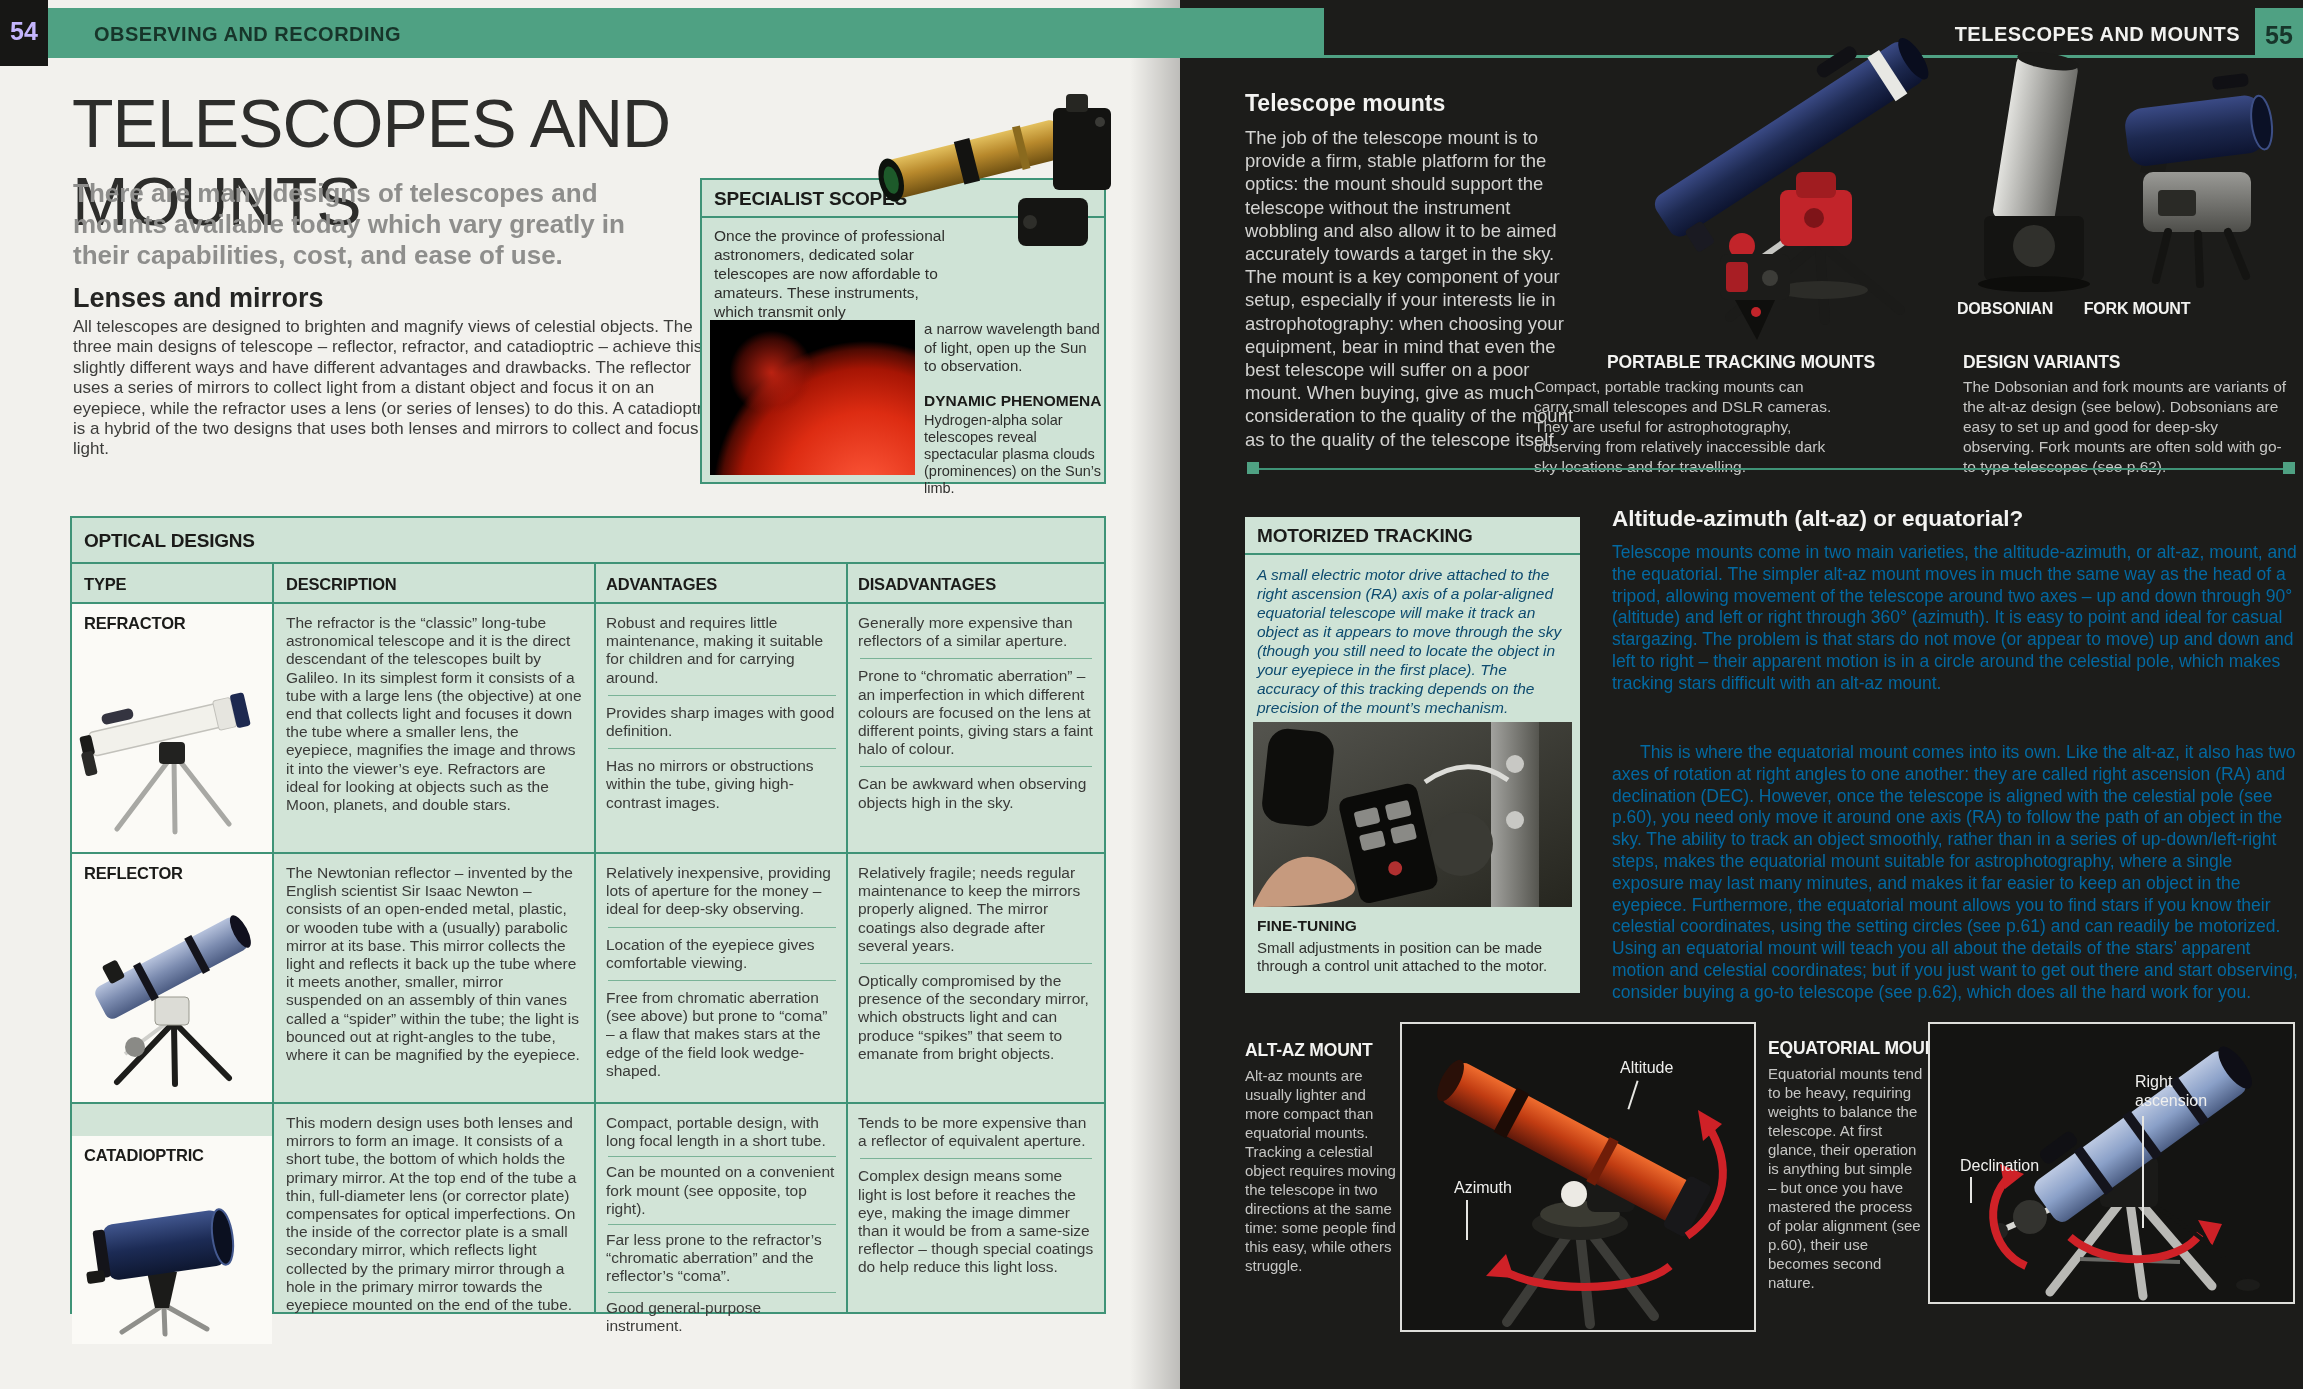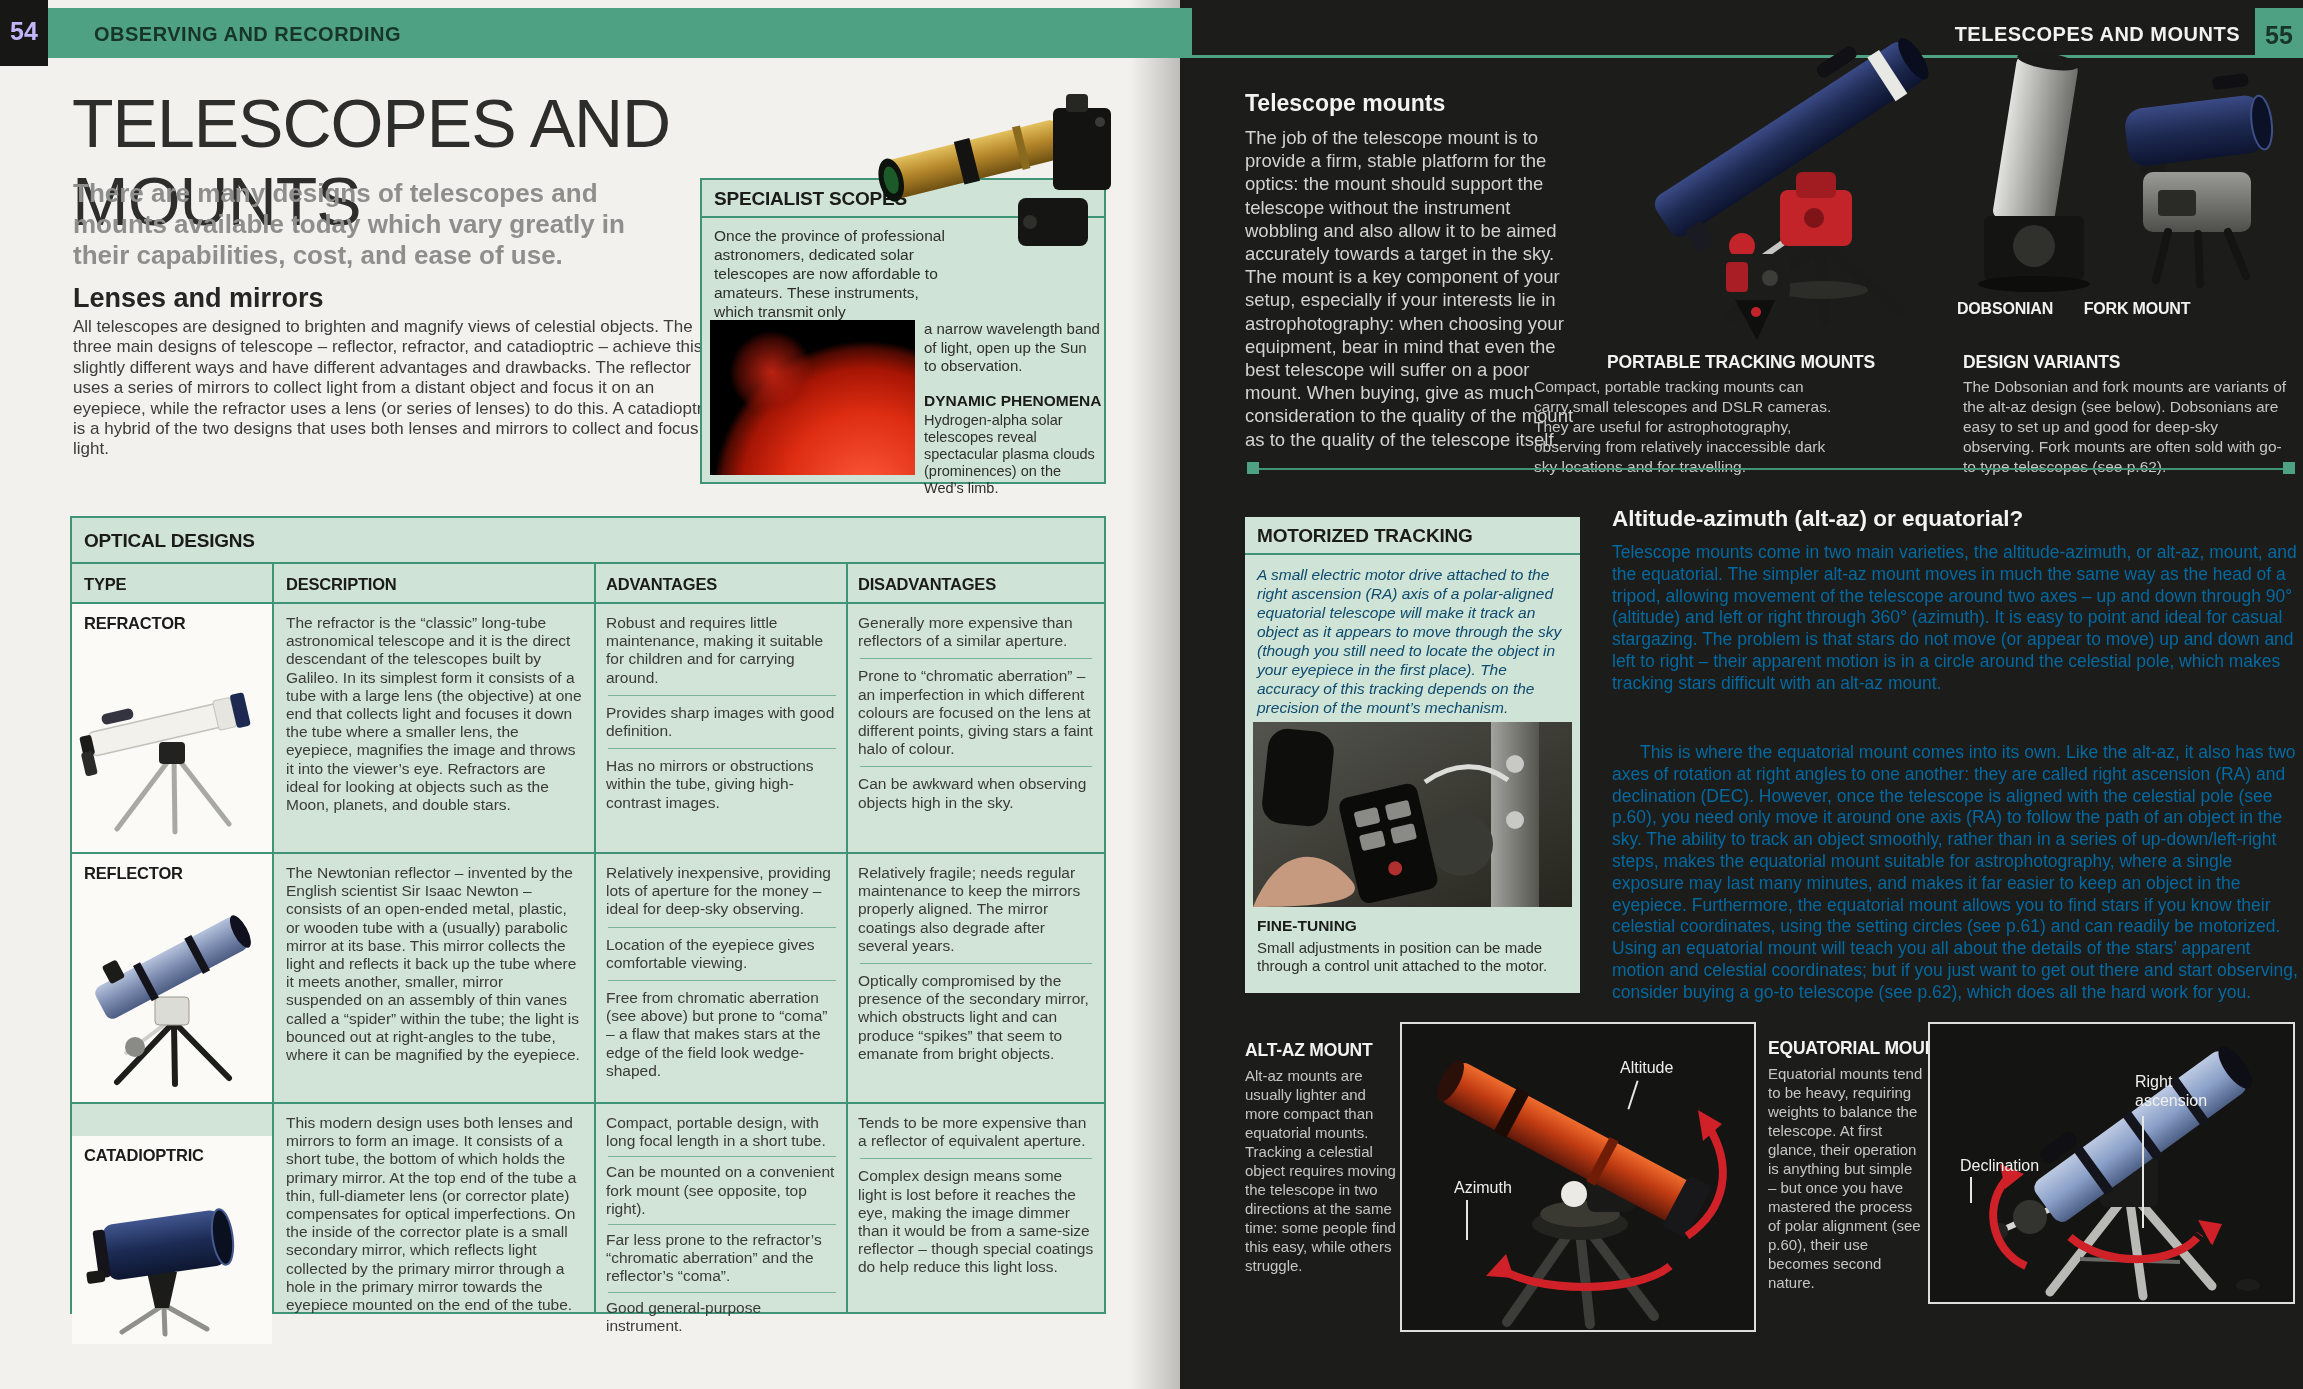--- a/index.html
+++ b/index.html
@@ -2,21 +2,21 @@
 <html><head>
 <meta charset="utf-8">
 <style>
   html,body{margin:0;padding:0;background:#000;}
   .spread{position:relative;width:2303px;height:1389px;background:#f2f1ed;overflow:hidden;
           font-family:"Liberation Sans",sans-serif;color:#2e2e2c;}
   .abs{position:absolute;}
   
   .tab-left{left:0;top:0;width:48px;height:66px;background:#171715;color:#c4b5fd;
             font-size:25px;font-weight:bold;text-align:center;line-height:62px;}
-  .band-left{left:48px;top:8px;width:1144px;height:50px;background:#4fa183;color:#17352a;
+  .band-left{left:48px;top:8px;width:1276px;height:50px;background:#4fa183;color:#17352a;
              font-size:20px;font-weight:bold;letter-spacing:.5px;line-height:52px;padding-left:46px;box-sizing:border-box;}
   .band-right-title{left:1790px;top:8px;width:450px;height:50px;color:#f2f2f0;text-align:right;
              font-size:20px;font-weight:bold;letter-spacing:.5px;line-height:52px;}
   .tab-right{left:2255px;top:8px;width:48px;height:50px;background:#4fa183;color:#17352a;
              font-size:25px;font-weight:bold;text-align:center;line-height:54px;}
   .right-rule{left:1180px;top:55px;width:1123px;height:3px;background:#4fa183;}
   
   .title{left:72px;top:84px;width:900px;font-size:68px;letter-spacing:-1px;color:#2d2d2b;}
   .intro{left:73px;top:178px;width:590px;font-size:26px;font-weight:bold;color:#8e8e8c;line-height:31px;}
   .lenses-h{left:73px;top:283px;font-size:27px;font-weight:bold;color:#252523;}
@@ -87,21 +87,21 @@
   <div class="abs lenses-p">All telescopes are designed to brighten and magnify views of celestial objects. The three main designs of telescope – reflector, refractor, and catadioptric – achieve this in slightly different ways and have different advantages and drawbacks. The reflector uses a series of mirrors to collect light from a distant object and focus it on an eyepiece, while the refractor uses a lens (or series of lenses) to do this. A catadioptric is a hybrid of the two designs that uses both lenses and mirrors to collect and focus light.</div>
 
   <div class="abs spec-box">
     <div class="box-title">SPECIALIST SCOPES</div>
     <div class="box-rule"></div>
     <div class="spec-body1">Once the province of professional astronomers, dedicated solar telescopes are now affordable to amateurs. These instruments, which transmit only</div>
     <div class="abs sun-photo"></div>
     <div class="abs spec-col">
       <div>a narrow wavelength band of light, open up the Sun to observation.</div>
       <div class="spec-subhead">DYNAMIC PHENOMENA</div>
-      <div class="spec-caption">Hydrogen-alpha solar telescopes reveal spectacular plasma clouds (prominences) on the Wed’s limb.</div>
+      <div class="spec-caption">Hydrogen-alpha solar telescopes reveal spectacular plasma clouds (prominences) on the Sun’s limb.</div>
     </div>
   </div>
 
   <svg class="abs solar-scope" width="245" height="230" viewBox="0 0 245 230">
     <defs>
       <linearGradient id="gold" x1="0" y1="0" x2="0" y2="1">
         <stop offset="0" stop-color="#e3c05e"></stop>
           <stop offset="0.45" stop-color="#b8892c"></stop>
           <stop offset="1" stop-color="#6e5012"></stop>
       </linearGradient>

